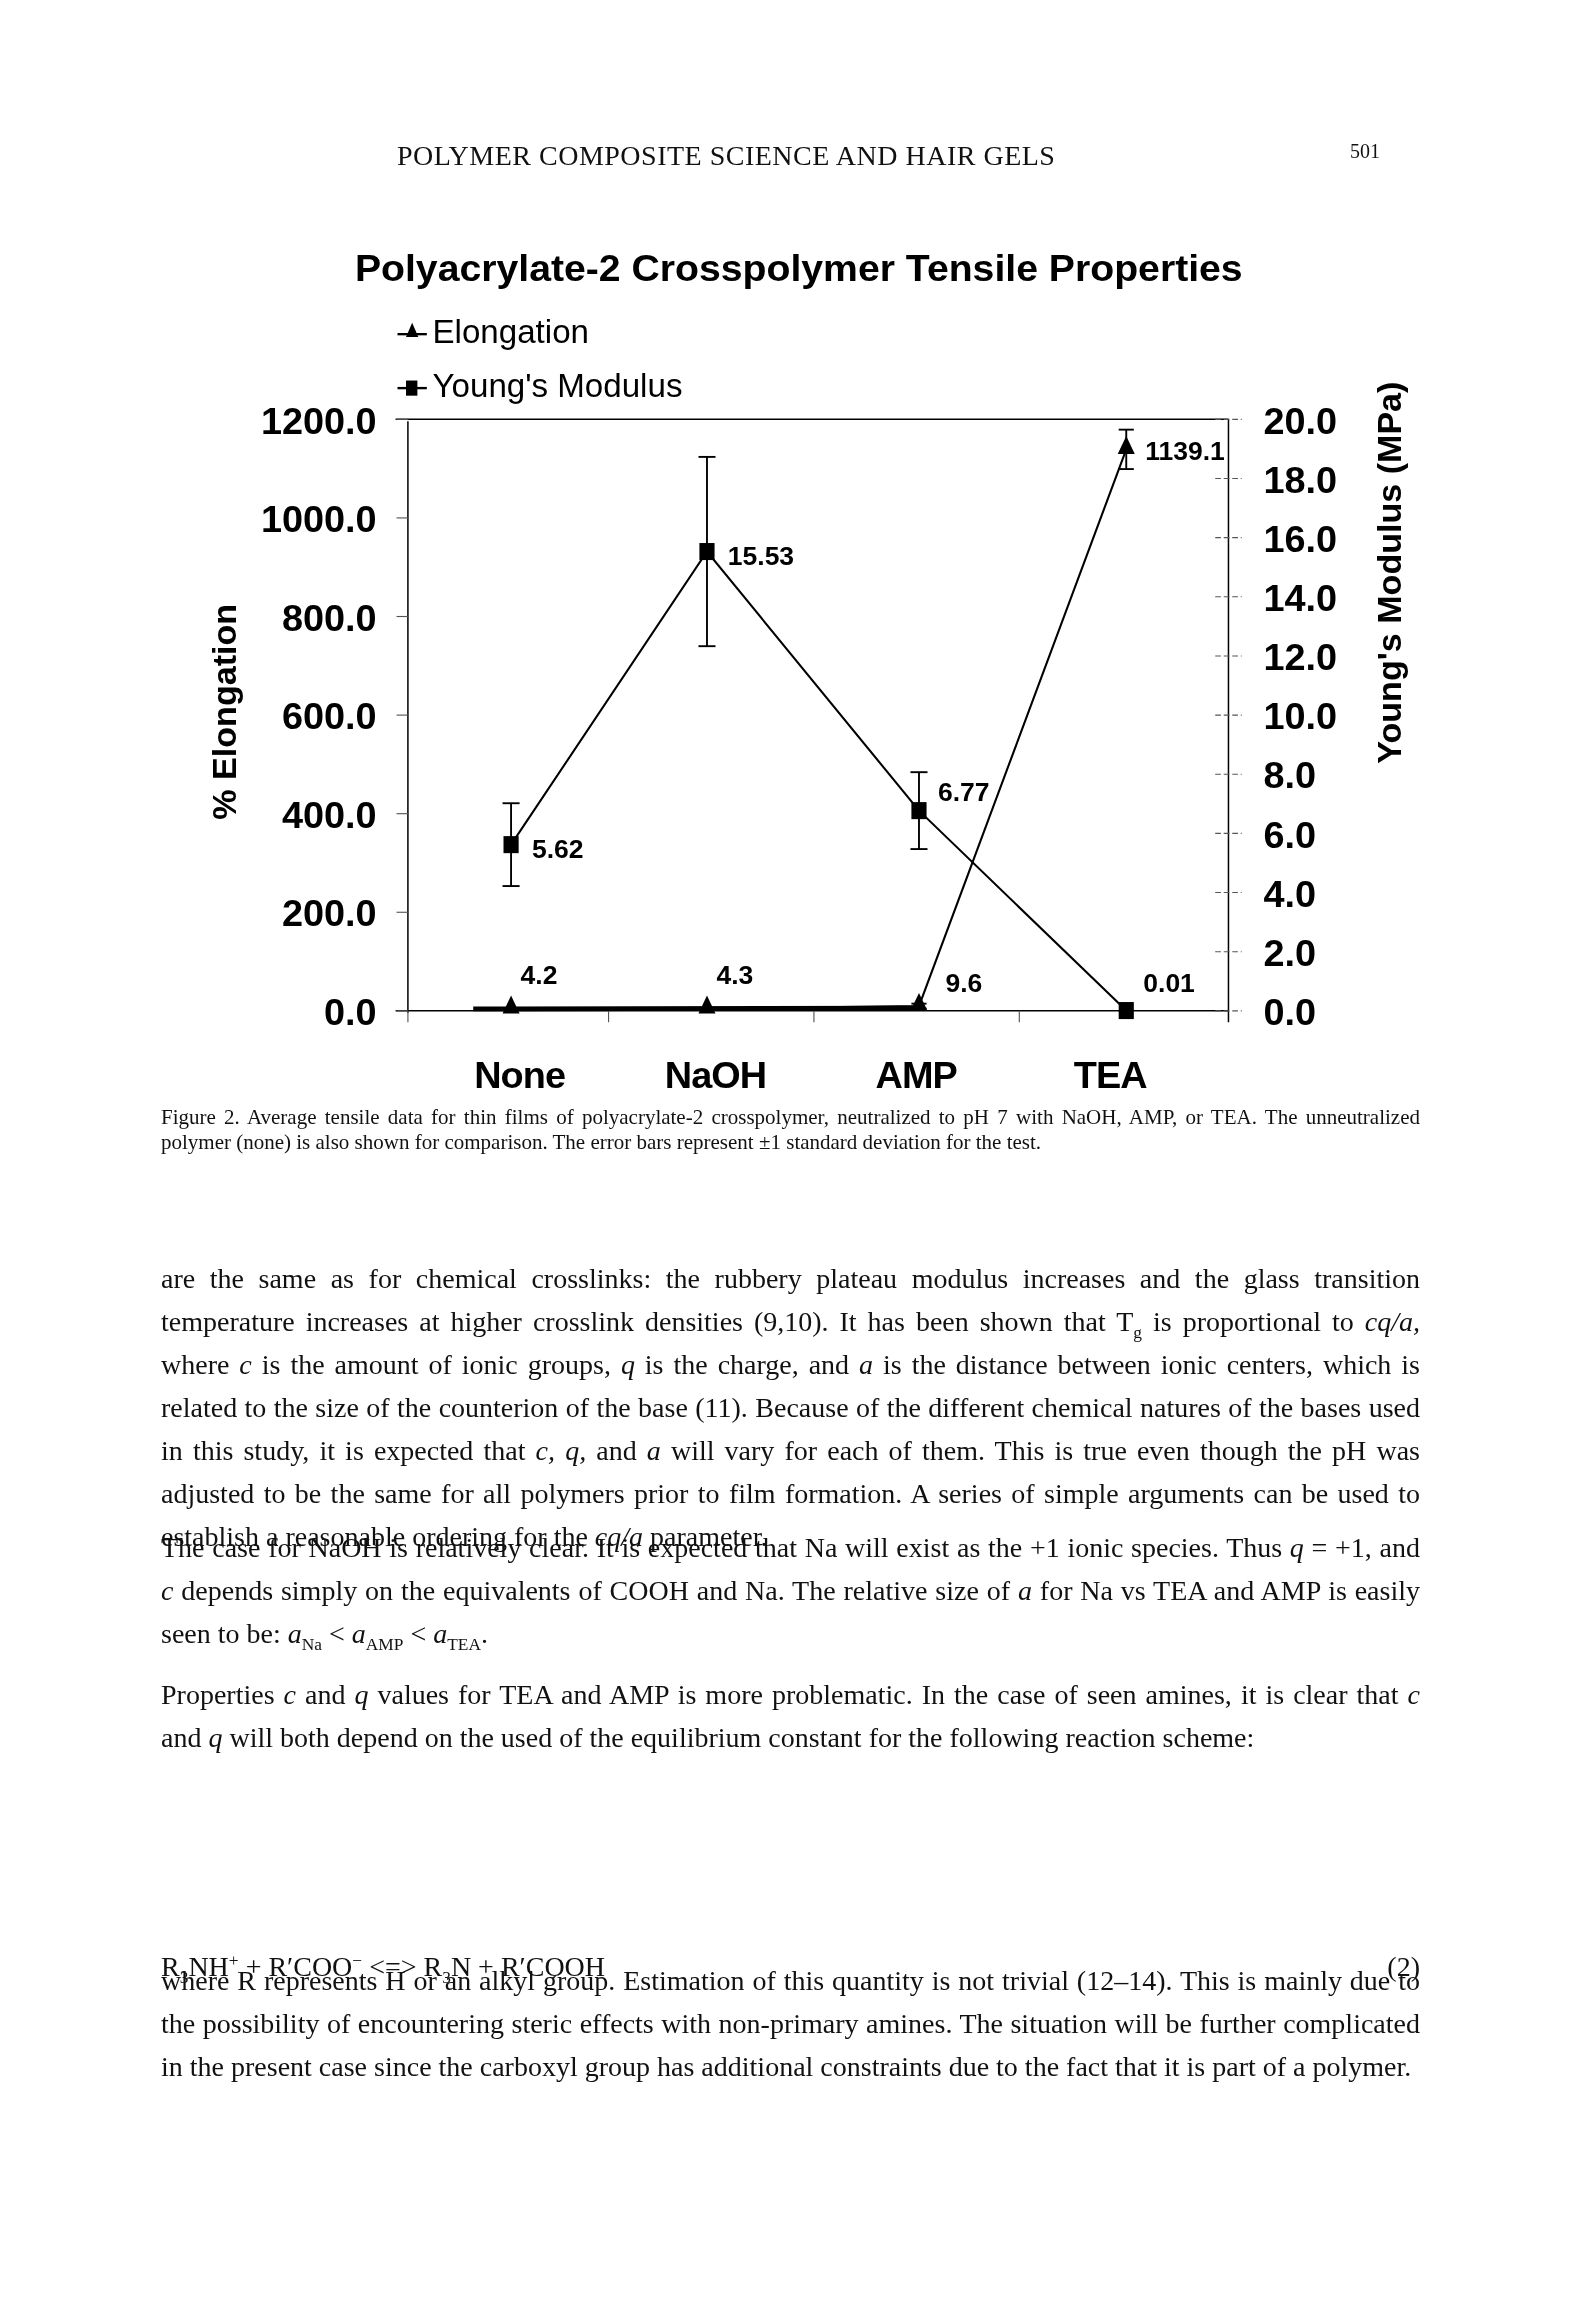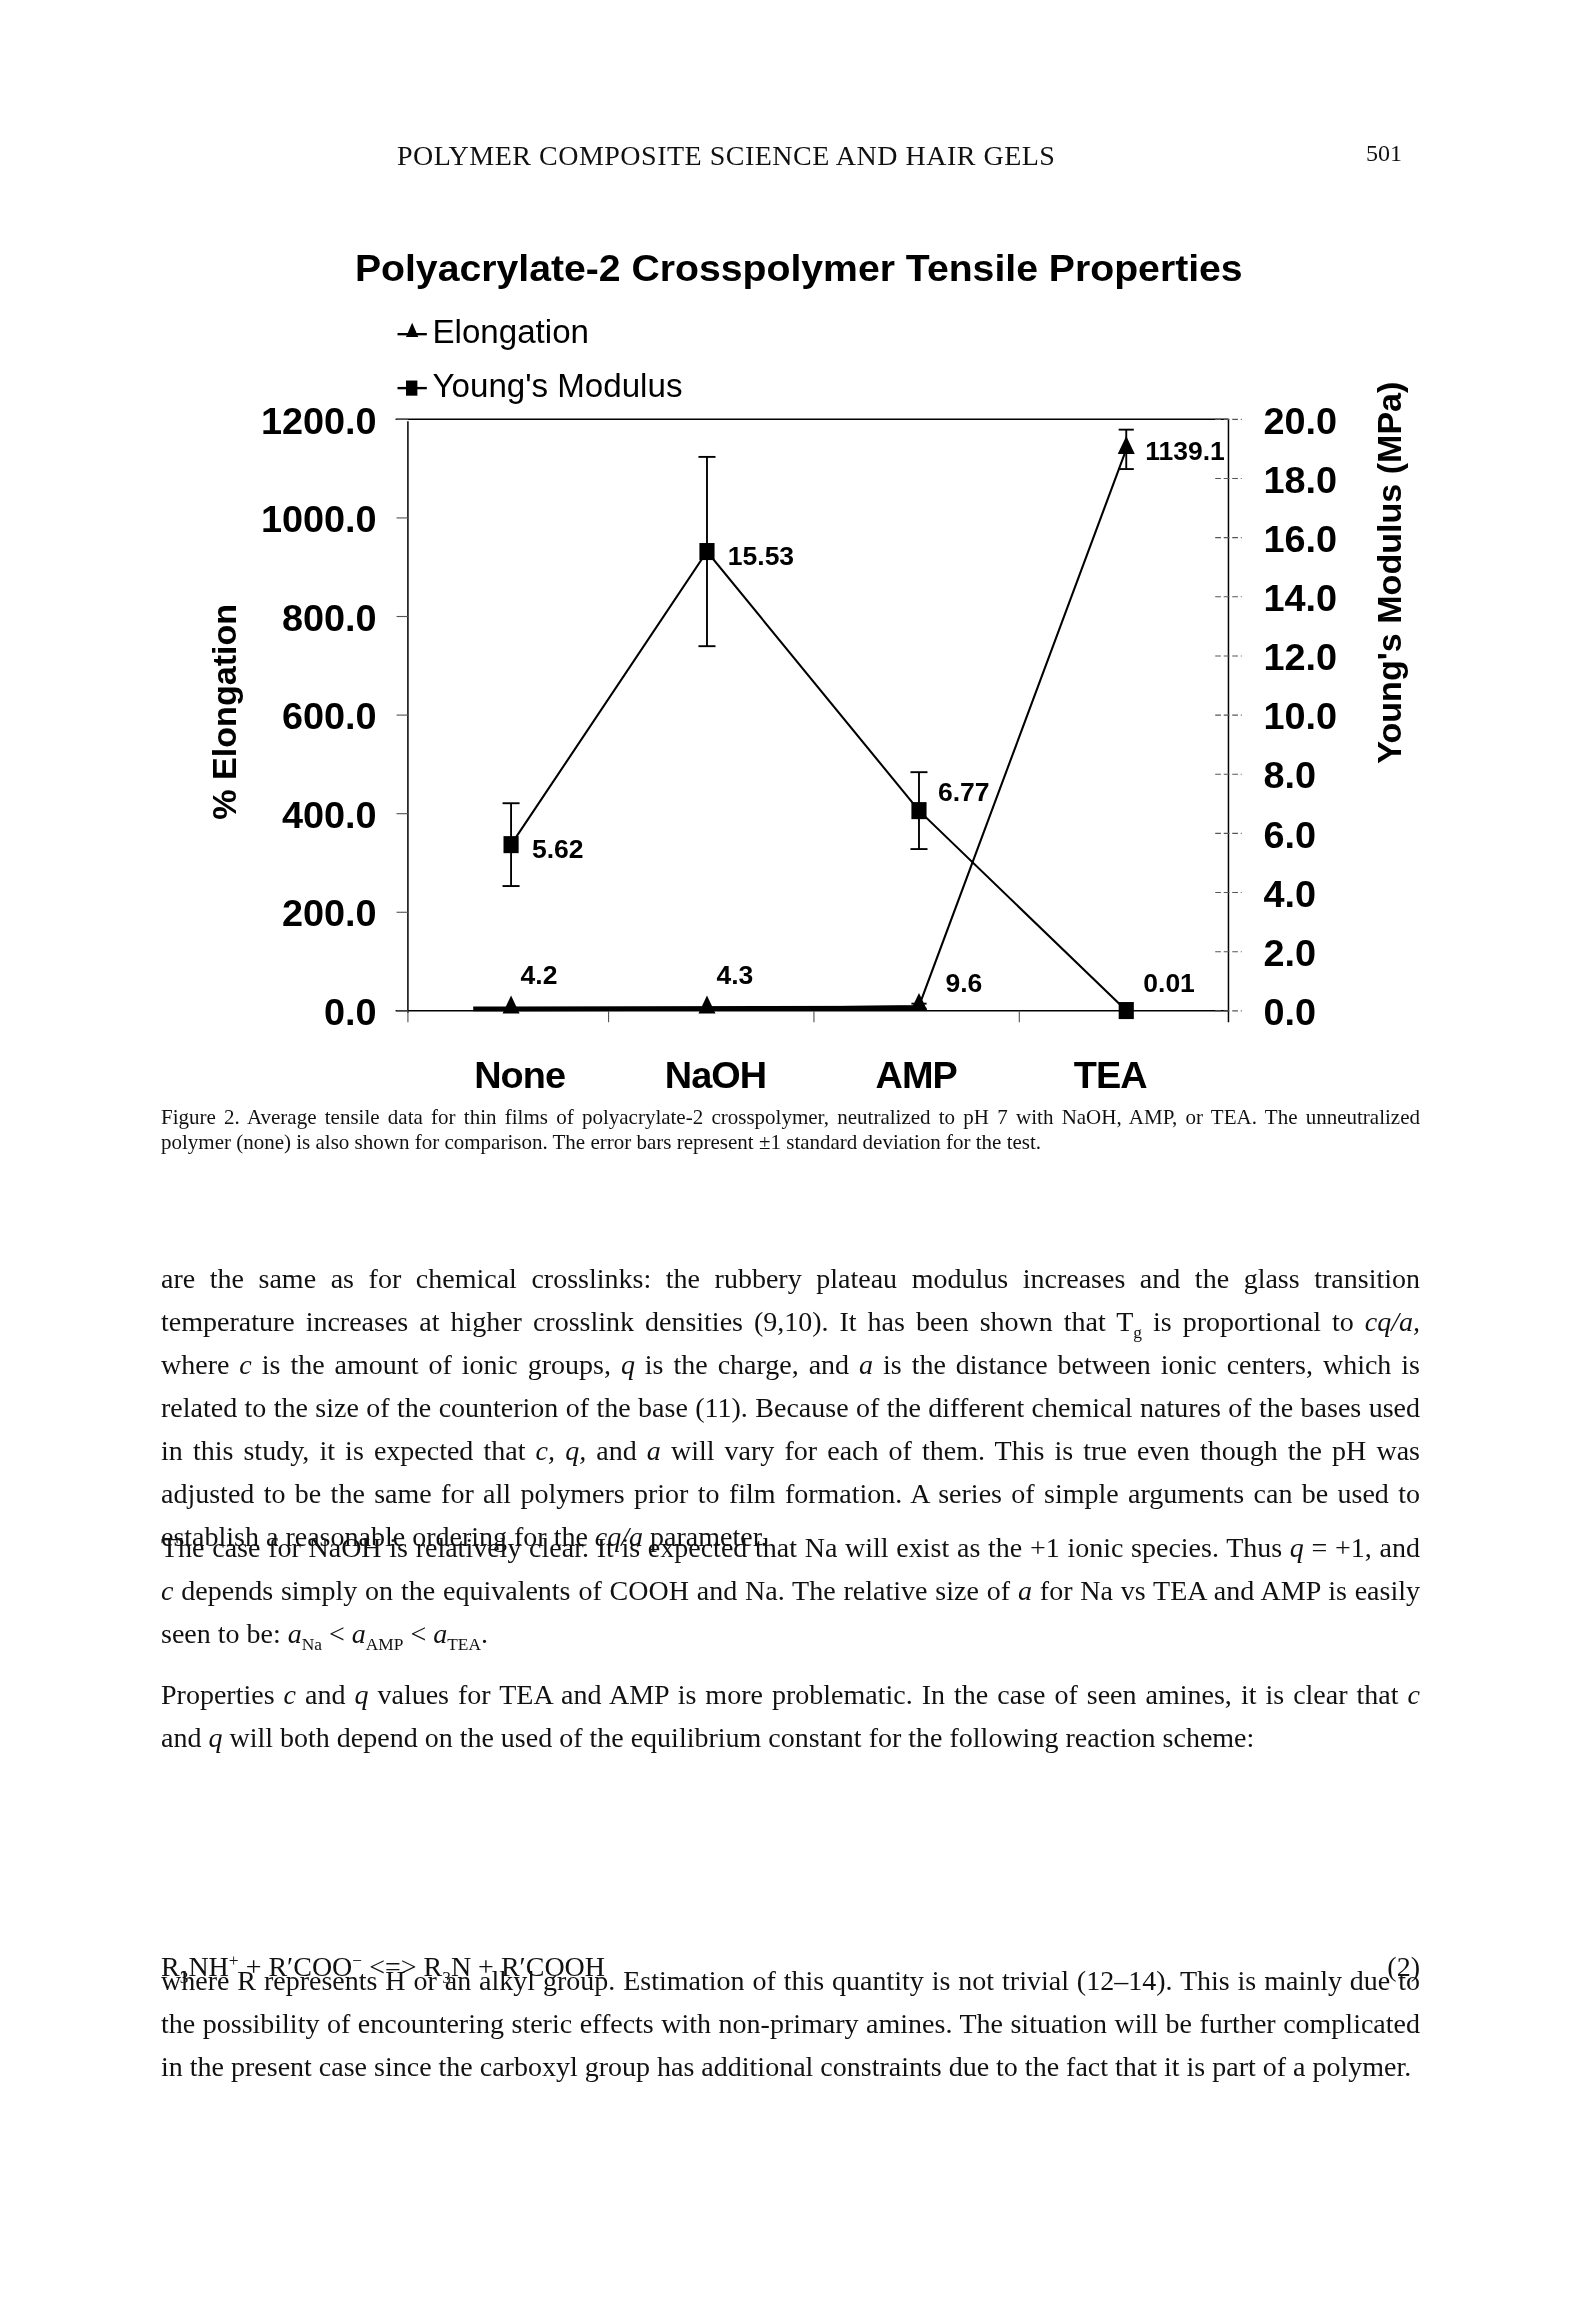--- a/index.html
+++ b/index.html
@@ -1,20 +1,20 @@
 <!DOCTYPE html>
 <html style="font-size:15px"><head>
 <meta charset="utf-8">
 <style>
   html, body { margin: 0; padding: 0; background: #ffffff; }
   body { width: 1590px; height: 2320px; position: relative; overflow: hidden; color: #111; }
   .serif { font-family: "Liberation Serif", "DejaVu Serif", serif; }
   .sans { font-family: "Liberation Sans", "DejaVu Sans", sans-serif; }
   #running-head { position: absolute; left: 397px; top: 140px; font-size: 28px; letter-spacing: 0.5px; }
-  #page-number { position: absolute; left: 1350px; top: 140px; font-size: 24px; margin-left: 16px; }
+  #page-number { position: absolute; left: 1350px; top: 140px; font-size: 20px; }
   #chart-svg { position: absolute; left: 0; top: 0; }
   .caption { position: absolute; left: 161px; top: 1105px; width: 1259px; font-size: 21px; line-height: 25px; text-align: justify; text-align-last: left; }
   .body-text { position: absolute; left: 161px; width: 1259px; font-size: 28px; line-height: 43px; text-align: justify; }
   .body-text.last-left { text-align-last: left; }
   #para1 { top: 1257px; }
   #para2 { top: 1526px; }
   #para3 { top: 1673px; }
   #para4 { top: 1959px; }
   #equation { position: absolute; left: 161px; top: 1951px; width: 1259px; font-size: 28px; }
   #equation .eq-body { position: absolute; left: 0; width: 1259px; text-align: left; }

